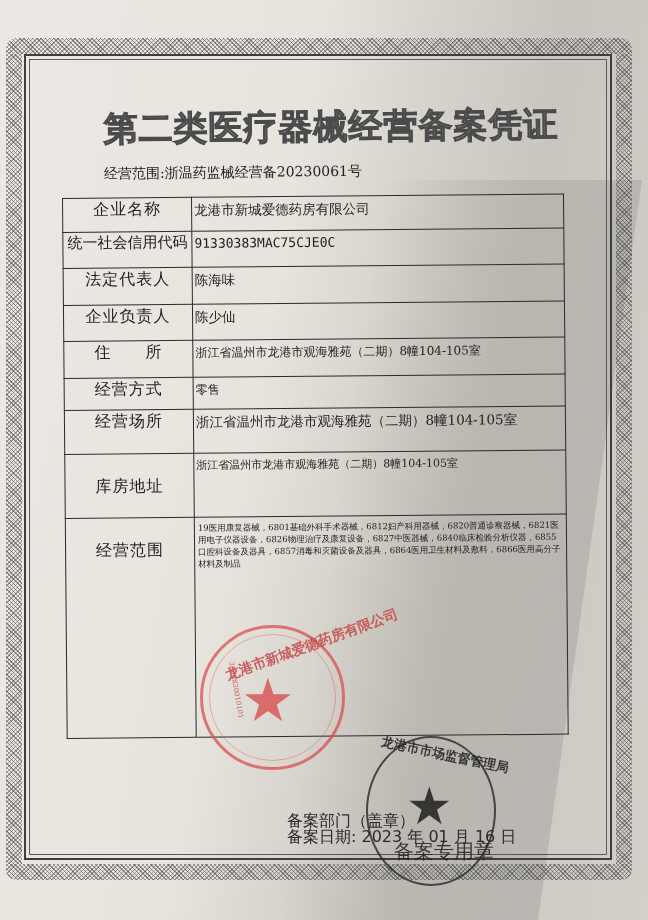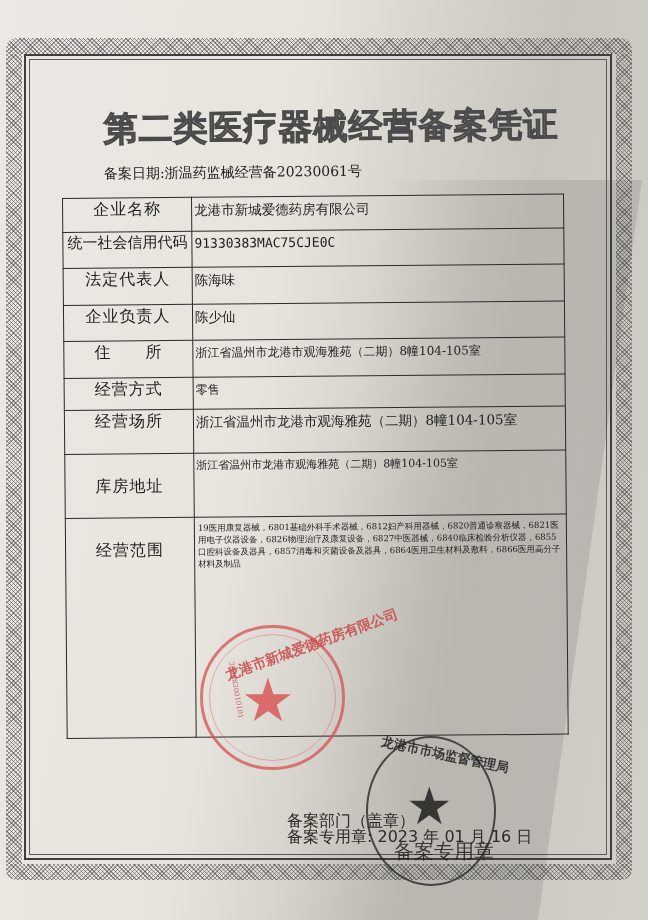--- a/index.html
+++ b/index.html
@@ -56,21 +56,21 @@
 <body>
 
 <div class="paper"></div>
 <div class="guilloche"></div>
 <div class="frame-outer"></div>
 <div class="frame-inner"></div>
 <div class="shade"></div>
 
 <div class="title">第二类医疗器械经营备案凭证</div>
 <div class="record-no">
-  <span>备案日期:</span><span>浙温药监械经营备20230061号</span>
+  <span>经营范围:</span><span>浙温药监械经营备20230061号</span>
 </div>
 
 <table class="cert">
   <tbody>
       <tr style="height:34px">
     <td class="lbl">企业名称</td>
     <td class="val">龙港市新城爱德药房有限公司</td>
   </tr>
   <tr style="height:36px">
     <td class="lbl" style="font-size:15px;letter-spacing:0">统一社会信用代码</td>
@@ -111,21 +111,21 @@
   <div class="inner"></div>
   <div class="txt">龙港市新城爱德药房有限公司</div>
   <div class="star">★</div>
   <div class="num">3303830010101</div>
 </div>
 
 <div class="footer-line" style="left:287px;top:811px">
   <span>备案部门（盖章）</span>
 </div>
 <div class="footer-line" style="left:287px;top:826px;top:827px">
-  <span>备案专用章:</span>
+  <span>备案日期:</span>
   <span>2023 年 01 月 16 日</span>
 </div>
 
 <div class="stamp-black">
   <div class="txt">龙港市市场监督管理局</div>
   <div class="star">★</div>
   <div class="bottom">备案专用章</div>
 </div>
 
 </body></html>

